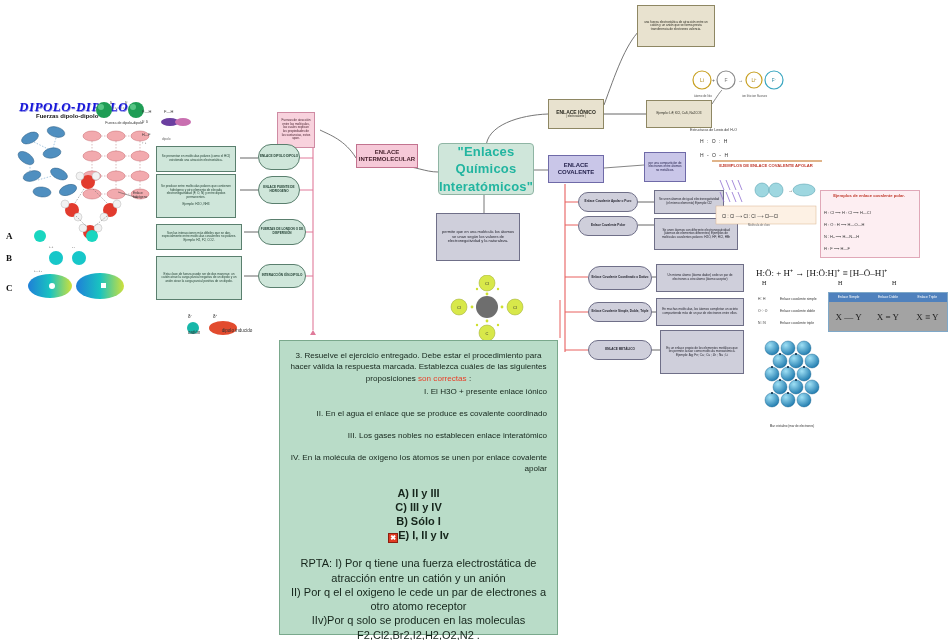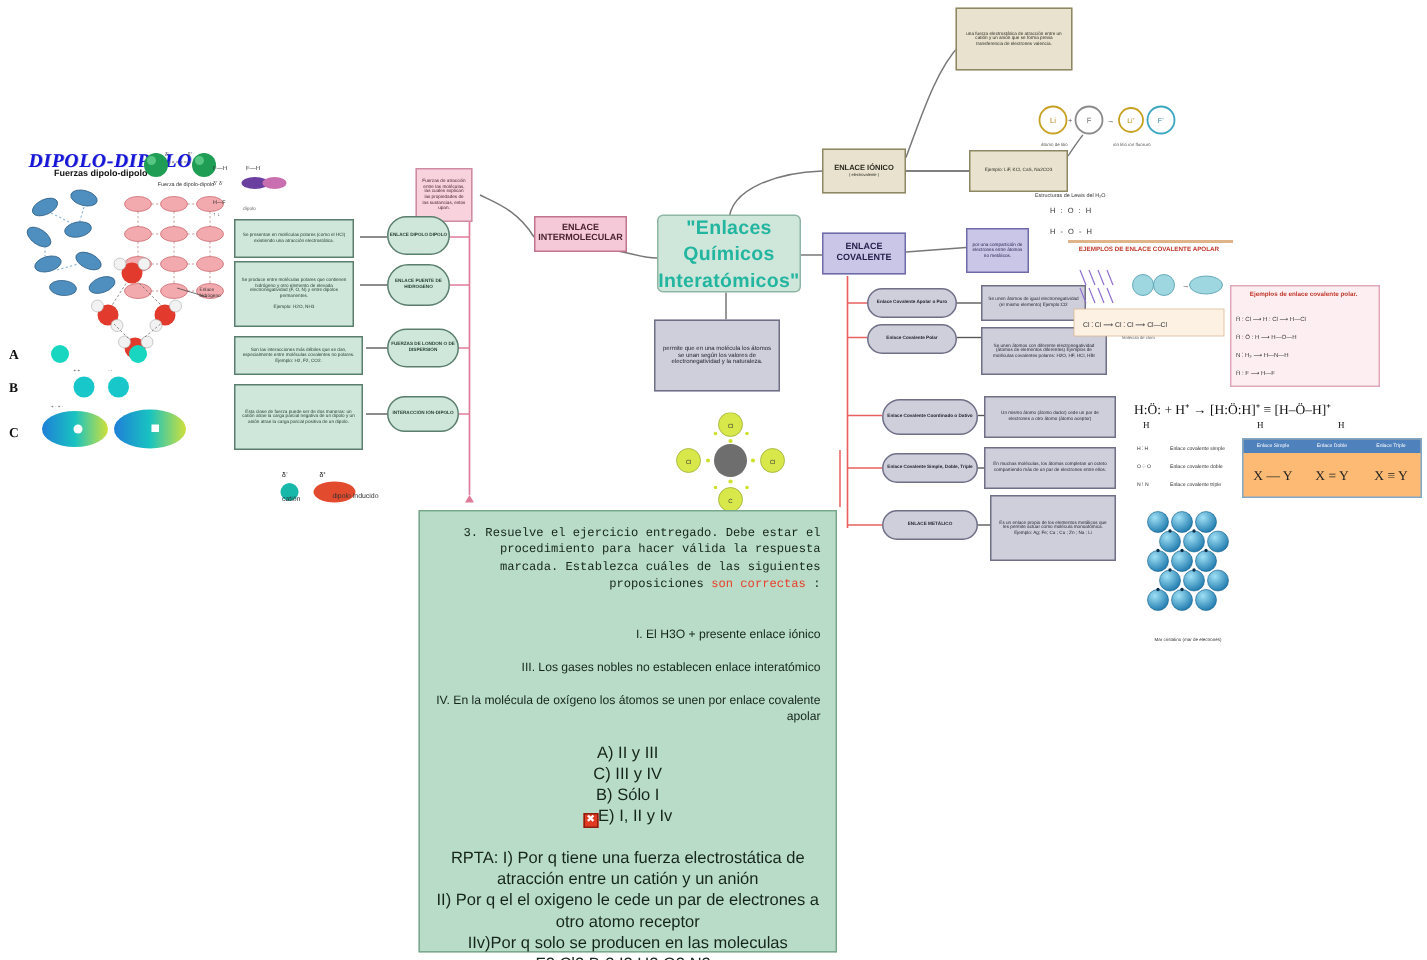--- a/index.html
+++ b/index.html
@@ -23,24 +23,24 @@
   .tiny{font-size:3.1px;letter-spacing:0;}
   .xtiny{font-size:2.7px;}
   .s4{font-size:4px;}
   .s5{font-size:5px;}
   .s6{font-size:6px;}
   .pad{padding:2px 3px;}
   
   .exercise{position:absolute;left:279px;top:340px;width:279px;height:295px;
             background:#b9dcc8;border:1px solid #7aa88c;box-sizing:border-box;
             padding:9px 10px 6px 10px;color:#15251b;}
-  .ex-q{font-size:8.1px;line-height:1.42;text-align:right;margin:0 0 22px 0;font-family:Liberation Mono, monospace;}
+  .ex-q{font-size:8.1px;line-height:1.42;text-align:center;margin:0 0 3px 0;}
   .red{color:#e8402a;}
   .ex-p{font-size:8.1px;text-align:right;margin:0 0 11px 0;line-height:1.35;}
-  .ex-opt{font-size:11px;text-align:center;line-height:1.28;}
+  .ex-opt{font-size:11px;text-align:center;line-height:1.28;font-weight:bold;}
   .mark{display:inline-block;width:8px;height:8px;background:#e03a22;color:#fff;
         font-size:7px;line-height:8px;text-align:center;vertical-align:-1px;
         border:1px solid #8d1f10;}
   .ex-ans{font-size:11px;text-align:center;line-height:1.3;margin-top:13px;}
   
   .art{position:absolute;}
   .dip-title{position:absolute;left:19px;top:99px;font-family:"Liberation Serif",serif;
      font-style:italic;font-weight:bold;font-size:13px;color:#1616d8;
      letter-spacing:.5px;text-shadow:.5px .5px 0 #8f8fe8;}
   .dip-sub{position:absolute;left:36px;top:113px;font-size:6px;font-weight:bold;color:#111;}
@@ -379,21 +379,21 @@
   <g font-size="3.4" fill="#333">
     <text x="0" y="8">H ⁚ H</text>
         <text x="22" y="8">Enlace covalente simple</text>
     <text x="0" y="20">O ⁛ O</text>
         <text x="22" y="20">Enlace covalente doble</text>
     <text x="0" y="32">N ⁞ N</text>
         <text x="22" y="32">Enlace covalente triple</text>
   </g>
 </svg>
 
-<div class="art" style="left:828px;top:292px;width:118px;height:38px;border:1px solid #7fa8c8;background:#fdba74">
+<div class="art" style="left:828px;top:292px;width:118px;height:38px;border:1px solid #7fa8c8;background:#a3a3a3">
   <div style="display:flex;height:9px;background:#4f81bd;color:#fff;font-size:3.4px;">
     <div style="flex:1;text-align:center;line-height:9px">Enlace Simple</div>
     <div style="flex:1;text-align:center;line-height:9px">Enlace Doble</div>
     <div style="flex:1;text-align:center;line-height:9px">Enlace Triple</div>
   </div>
   <div style="display:flex;height:29px;font-size:9px;font-family:'Liberation Serif',serif;">
     <div style="flex:1;display:flex;align-items:center;justify-content:center">X — Y</div>
     <div style="flex:1;display:flex;align-items:center;justify-content:center">X = Y</div>
     <div style="flex:1;display:flex;align-items:center;justify-content:center">X ≡ Y</div>
   </div>
@@ -435,20 +435,21 @@
         <circle cx="26" cy="53" r="1.1"></circle>
   </g>
 </svg>
 <div class="cap" style="left:760px;top:424px;width:64px;text-align:center;font-size:3px">Mar cristalino (mar de electrones)</div>
 
 <div class="exercise">
   <div class="ex-q">
     <span>3. Resuelve el ejercicio entregado. Debe estar el procedimiento para hacer válida la respuesta marcada. Establezca cuáles de las siguientes proposiciones </span><span class="red">son correctas</span><span> :</span>
   </div>
   <div class="ex-p">I. El H3O + presente enlace iónico</div>
+  <div class="ex-p">II. En el agua el enlace que se produce es covalente coordinado</div>
   <div class="ex-p">III. Los gases nobles no establecen enlace interatómico</div>
   <div class="ex-p">IV. En la molécula de oxígeno los átomos se unen por enlace covalente apolar</div>
 
   <div class="ex-opt">
     <span>A)</span><span> II y III</span>
   </div>
   <div class="ex-opt">
     <span>C)</span><span> III y IV</span>
   </div>
   <div class="ex-opt">

